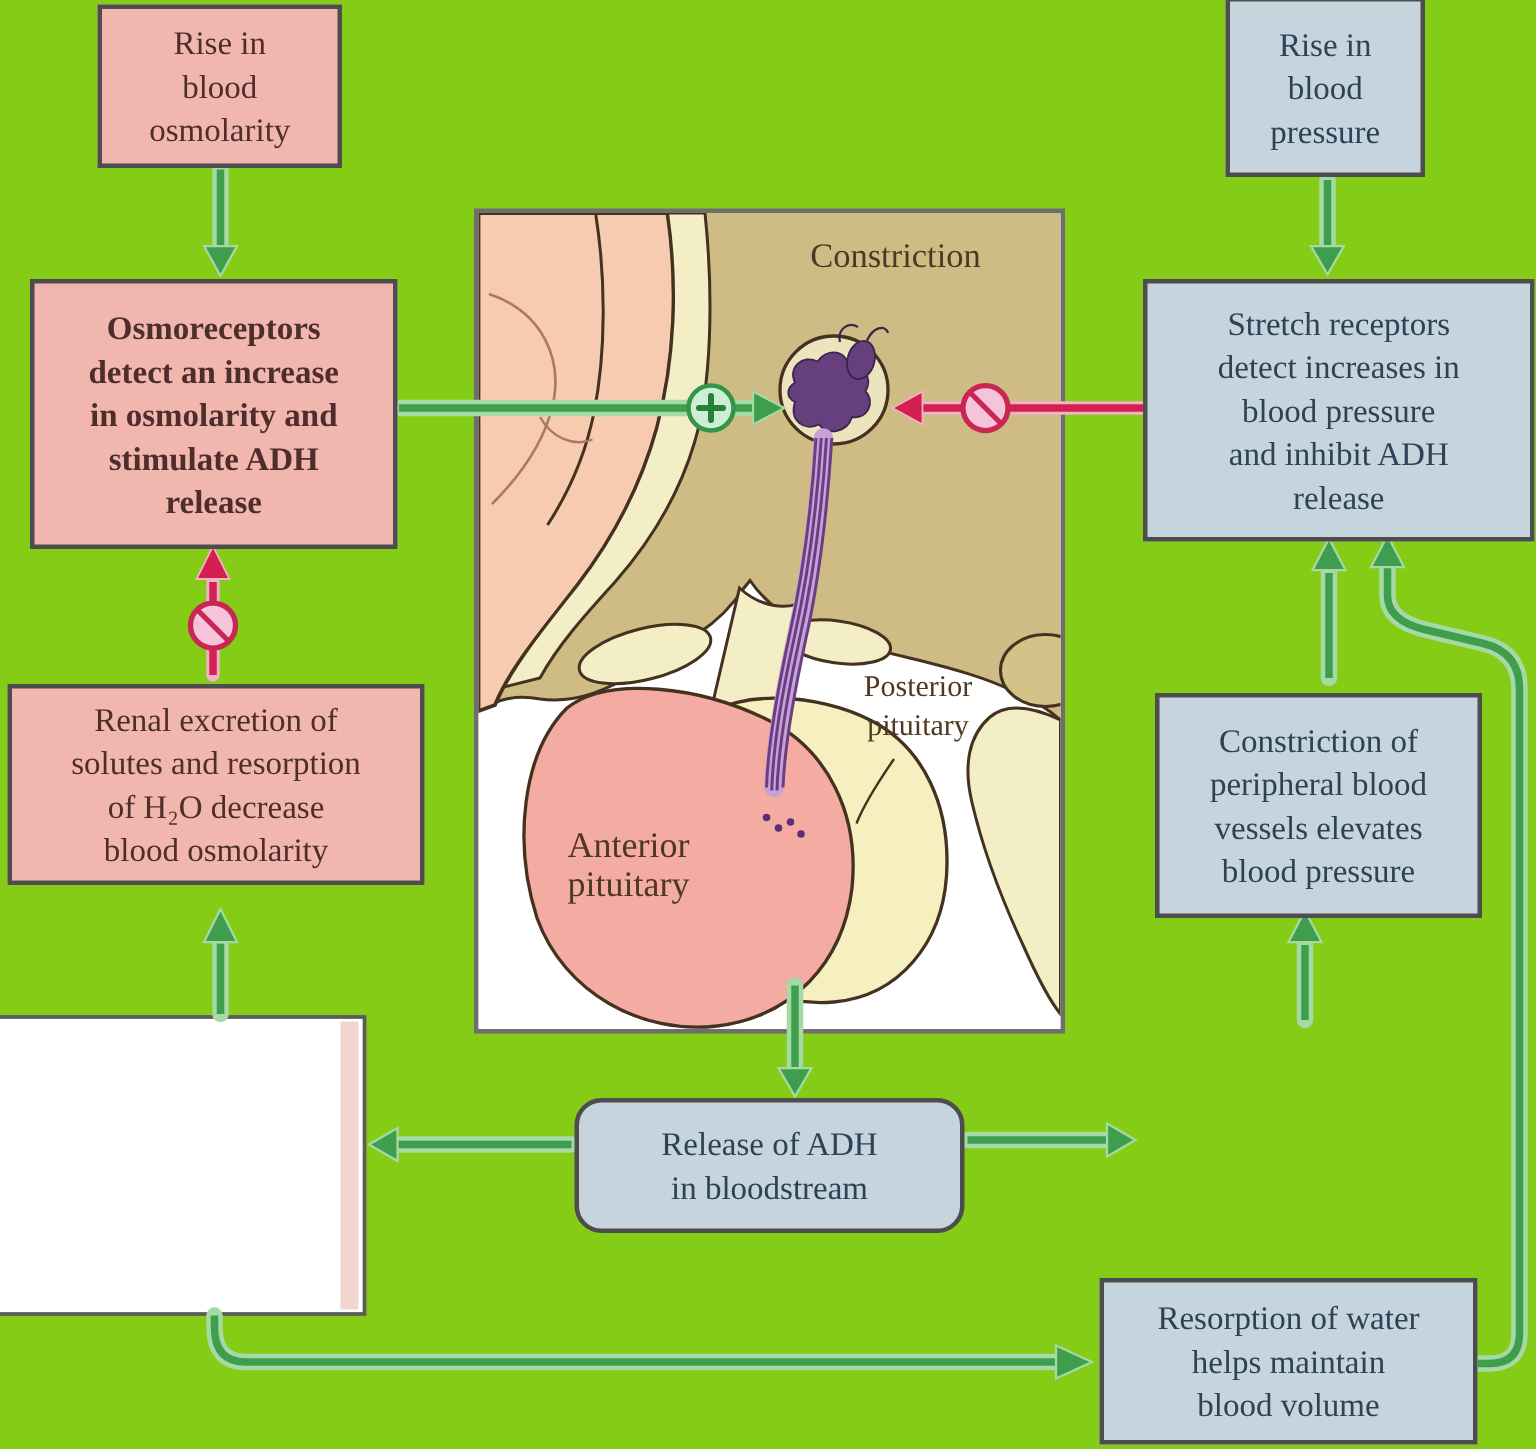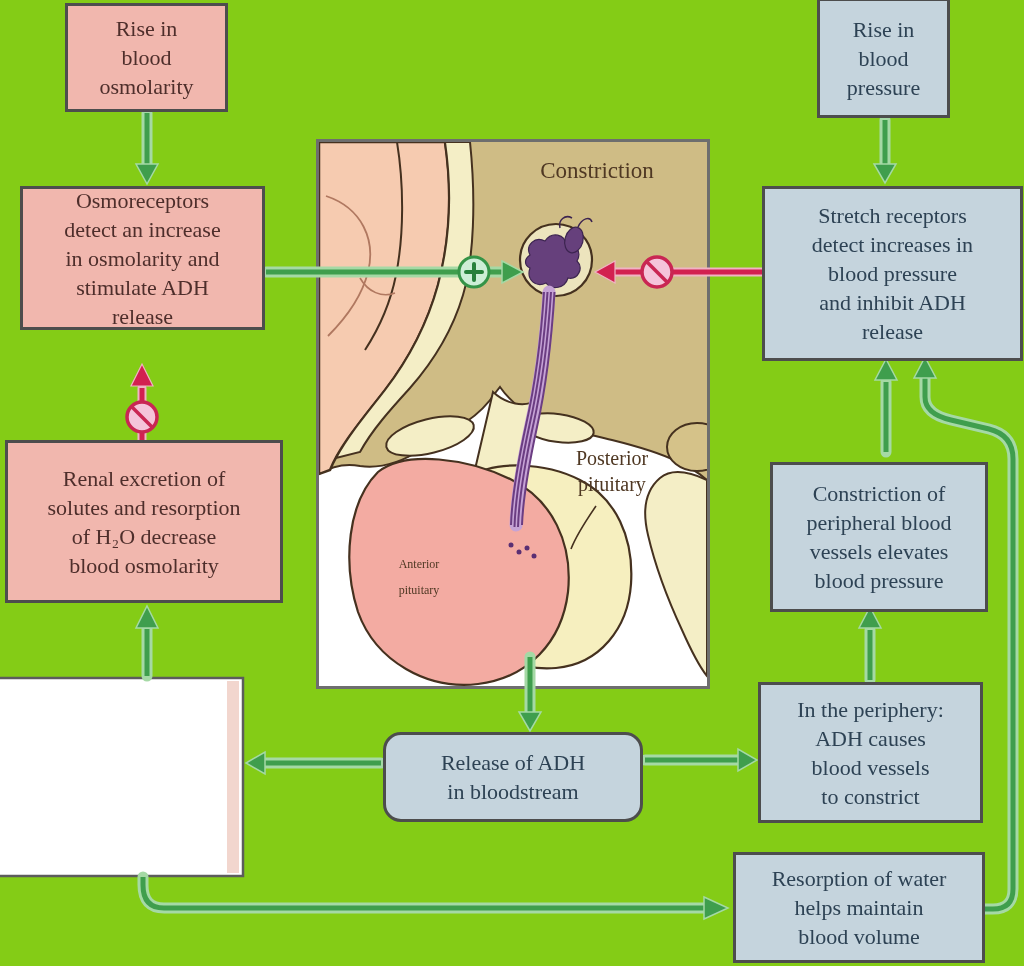--- a/index.html
+++ b/index.html
@@ -177,28 +177,28 @@
       <circle cx="142" cy="417" r="15" fill="#f5c4da" stroke="#c92653" stroke-width="3.5"></circle>
       <path d="M132,407 L152,427" stroke="#c92653" stroke-width="3.5" stroke-linecap="round"></path>
     </g>
   </svg>
 
   <div class="box pink" style="left:65px;top:3px;width:163px;height:109px;">
     <span>Rise in
 blood
 osmolarity</span>
   </div>
-  <div class="box pink" style="left:20px;top:186px;width:245px;height:144px;">
+  <div class="box pink" style="left:20px;top:186px;width:245px;height:180px;font-weight:bold;">
     <span>Osmoreceptors
 detect an increase
 in osmolarity and
 stimulate ADH
 release</span>
   </div>
-  <div class="box pink" style="left:5px;top:440px;width:278px;height:163px;">
+  <div class="box pink" style="left:5px;top:456px;width:278px;height:134px;">
     <span>Renal excretion of
 solutes and resorption
 of H₂O decrease
 blood osmolarity</span>
   </div>
   <div class="box blue" style="left:817px;top:-2px;width:133px;height:120px;">
     <span>Rise in
 blood
 pressure</span>
   </div>
@@ -208,35 +208,29 @@
 blood pressure
 and inhibit ADH
 release</span>
   </div>
   <div class="box blue" style="left:770px;top:462px;width:218px;height:150px;">
     <span>Constriction of
 peripheral blood
 vessels elevates
 blood pressure</span>
   </div>
-  <div class="box blue" style="left:758px;top:682px;width:225px;height:141px;">
-    <span>In the periphery:
-ADH causes
-blood vessels
-to constrict</span>
-  </div>
   <div class="box blue" style="left:383px;top:732px;width:260px;height:90px;border-radius:18px;">
     <span>Release of ADH
 in bloodstream</span>
   </div>
   <div class="box blue" style="left:733px;top:852px;width:252px;height:111px;">
     <span>Resorption of water
 helps maintain
 blood volume</span>
   </div>
 
   <div class="illus-label" style="left:497px;top:157px;width:200px;font-size:23px;line-height:27px;">Constriction</div>
   <div class="illus-label" style="left:551px;top:445px;width:122px;font-size:20px;line-height:26px;">Posterior
 pituitary</div>
-  <div class="illus-label" style="left:358px;top:551px;width:122px;font-size:12px;line-height:26px;">Anterior
+  <div class="illus-label" style="left:358px;top:551px;width:122px;font-size:24px;line-height:26px;">Anterior
 pituitary</div>
 
 </div>
 
 </body></html>

